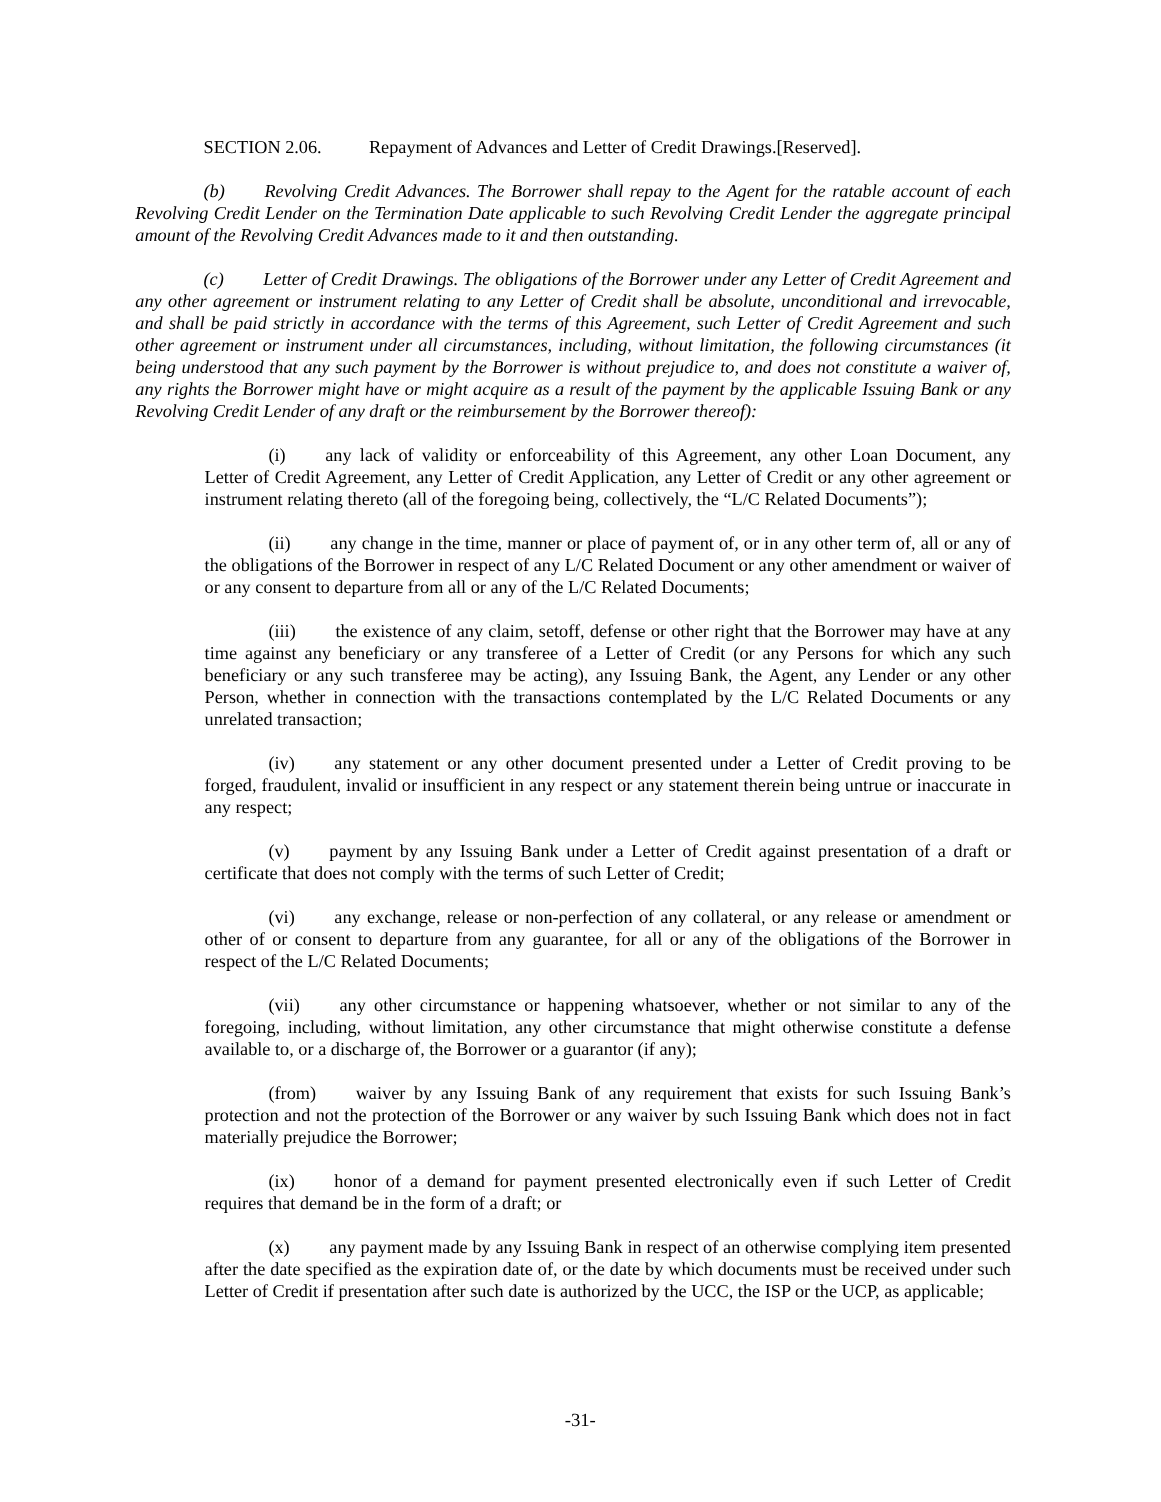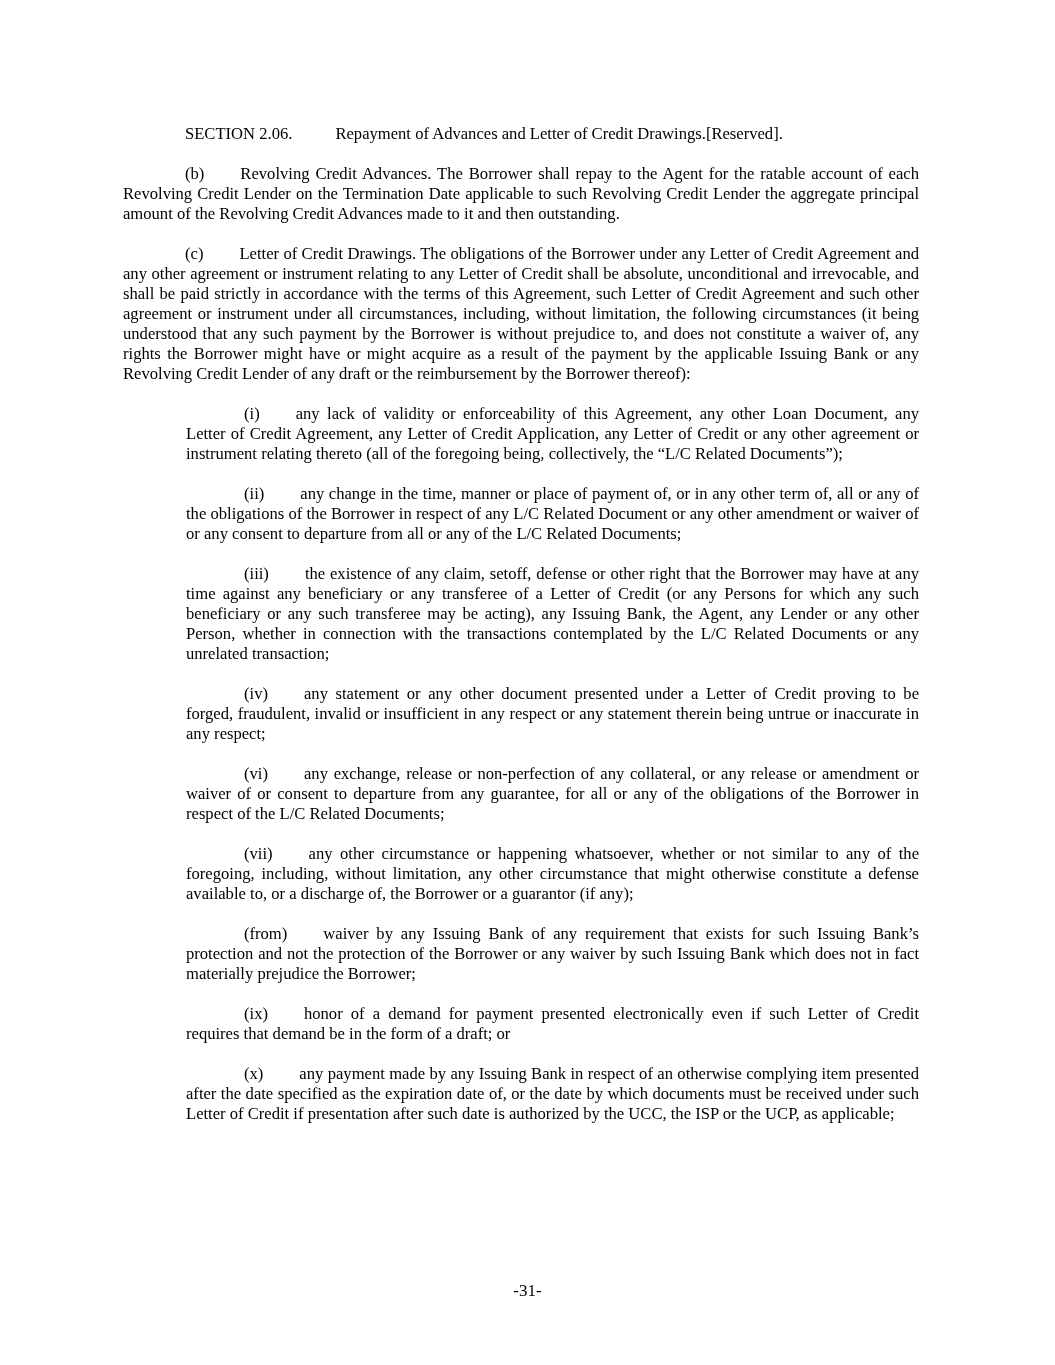--- a/index.html
+++ b/index.html
@@ -27,20 +27,21 @@
   p {
     margin: 0 12px 20px 0;
   }
   p.heading {
     text-indent: 62px;
     text-align: left;
   }
   p.para {
     text-indent: 62px;
     text-align: justify;
+    font-style: italic;
   }
   p.sub {
     margin-left: 63px;
     text-indent: 58px;
     text-align: justify;
   }
   .tab {
     display: inline-block;
     width: 36px;
   }
@@ -73,22 +74,23 @@
     <p class="para"><span>(c)</span><span class="tab"></span><span>Letter of Credit Drawings.  The obligations of the Borrower under any Letter of Credit Agreement and any other agreement or instrument relating to any Letter of Credit shall be absolute, unconditional and irrevocable, and shall be paid strictly in accordance with the terms of this Agreement, such Letter of Credit Agreement and such other agreement or instrument under all circumstances, including, without limitation, the following circumstances (it being understood that any such payment by the Borrower is without prejudice to, and does not constitute a waiver of, any rights the Borrower might have or might acquire as a result of the payment by the applicable Issuing Bank or any Revolving Credit Lender of any draft or the reimbursement by the Borrower thereof):</span></p>
 
     <p class="sub"><span>(i)</span><span class="tab"></span><span>any lack of validity or enforceability of this Agreement, any other Loan Document, any Letter of Credit Agreement, any Letter of Credit Application, any Letter of Credit or any other agreement or instrument relating thereto (all of the foregoing being, collectively, the “</span><span class="u">L/C Related Documents</span><span>”);</span></p>
 
     <p class="sub"><span>(ii)</span><span class="tab"></span><span>any change in the time, manner or place of payment of, or in any other term of, all or any of the obligations of the Borrower in respect of any L/C Related Document or any other amendment or waiver of or any consent to departure from all or any of the L/C Related Documents;</span></p>
 
     <p class="sub"><span>(iii)</span><span class="tab"></span><span>the existence of any claim, setoff, defense or other right that the Borrower may have at any time against any beneficiary or any transferee of a Letter of Credit (or any Persons for which any such beneficiary or any such transferee may be acting), any Issuing Bank, the Agent, any Lender or any other Person, whether in connection with the transactions contemplated by the L/C Related Documents or any unrelated transaction;</span></p>
 
     <p class="sub"><span>(iv)</span><span class="tab"></span><span>any statement or any other document presented under a Letter of Credit proving to be forged, fraudulent, invalid or insufficient in any respect or any statement therein being untrue or inaccurate in any respect;</span></p>
 
+    <p class="sub"><span>(v)</span><span class="tab"></span><span>payment by any Issuing Bank under a Letter of Credit against presentation of a draft or certificate that does not comply with the terms of such Letter of Credit;</span></p>
 
-    <p class="sub"><span>(vi)</span><span class="tab"></span><span>any exchange, release or non-perfection of any collateral, or any release or amendment or waiver of or consent to departure from any guarantee, for all or any of the obligations of the Borrower in respect of the L/C Related Documents;</span></p>
+    <p class="sub"><span>(vi)</span><span class="tab"></span><span>any exchange, release or non-perfection of any collateral, or any release or amendment or other of or consent to departure from any guarantee, for all or any of the obligations of the Borrower in respect of the L/C Related Documents;</span></p>
 
     <p class="sub"><span>(vii)</span><span class="tab"></span><span>any other circumstance or happening whatsoever, whether or not similar to any of the foregoing, including, without limitation, any other circumstance that might otherwise constitute a defense available to, or a discharge of, the Borrower or a guarantor (if any);</span></p>
 
     <p class="sub"><span>(from)</span><span class="tab"></span><span>waiver by any Issuing Bank of any requirement that exists for such Issuing Bank’s protection and not the protection of the Borrower or any waiver by such Issuing Bank which does not in fact materially prejudice the Borrower;</span></p>
 
     <p class="sub"><span>(ix)</span><span class="tab"></span><span>honor of a demand for payment presented electronically even if such Letter of Credit requires that demand be in the form of a draft; or</span></p>
 
     <p class="sub"><span>(x)</span><span class="tab"></span><span>any payment made by any Issuing Bank in respect of an otherwise complying item presented after the date specified as the expiration date of, or the date by which documents must be received under such Letter of Credit if presentation after such date is authorized by the UCC, the ISP or the UCP, as applicable;</span></p>
 
   </div>

